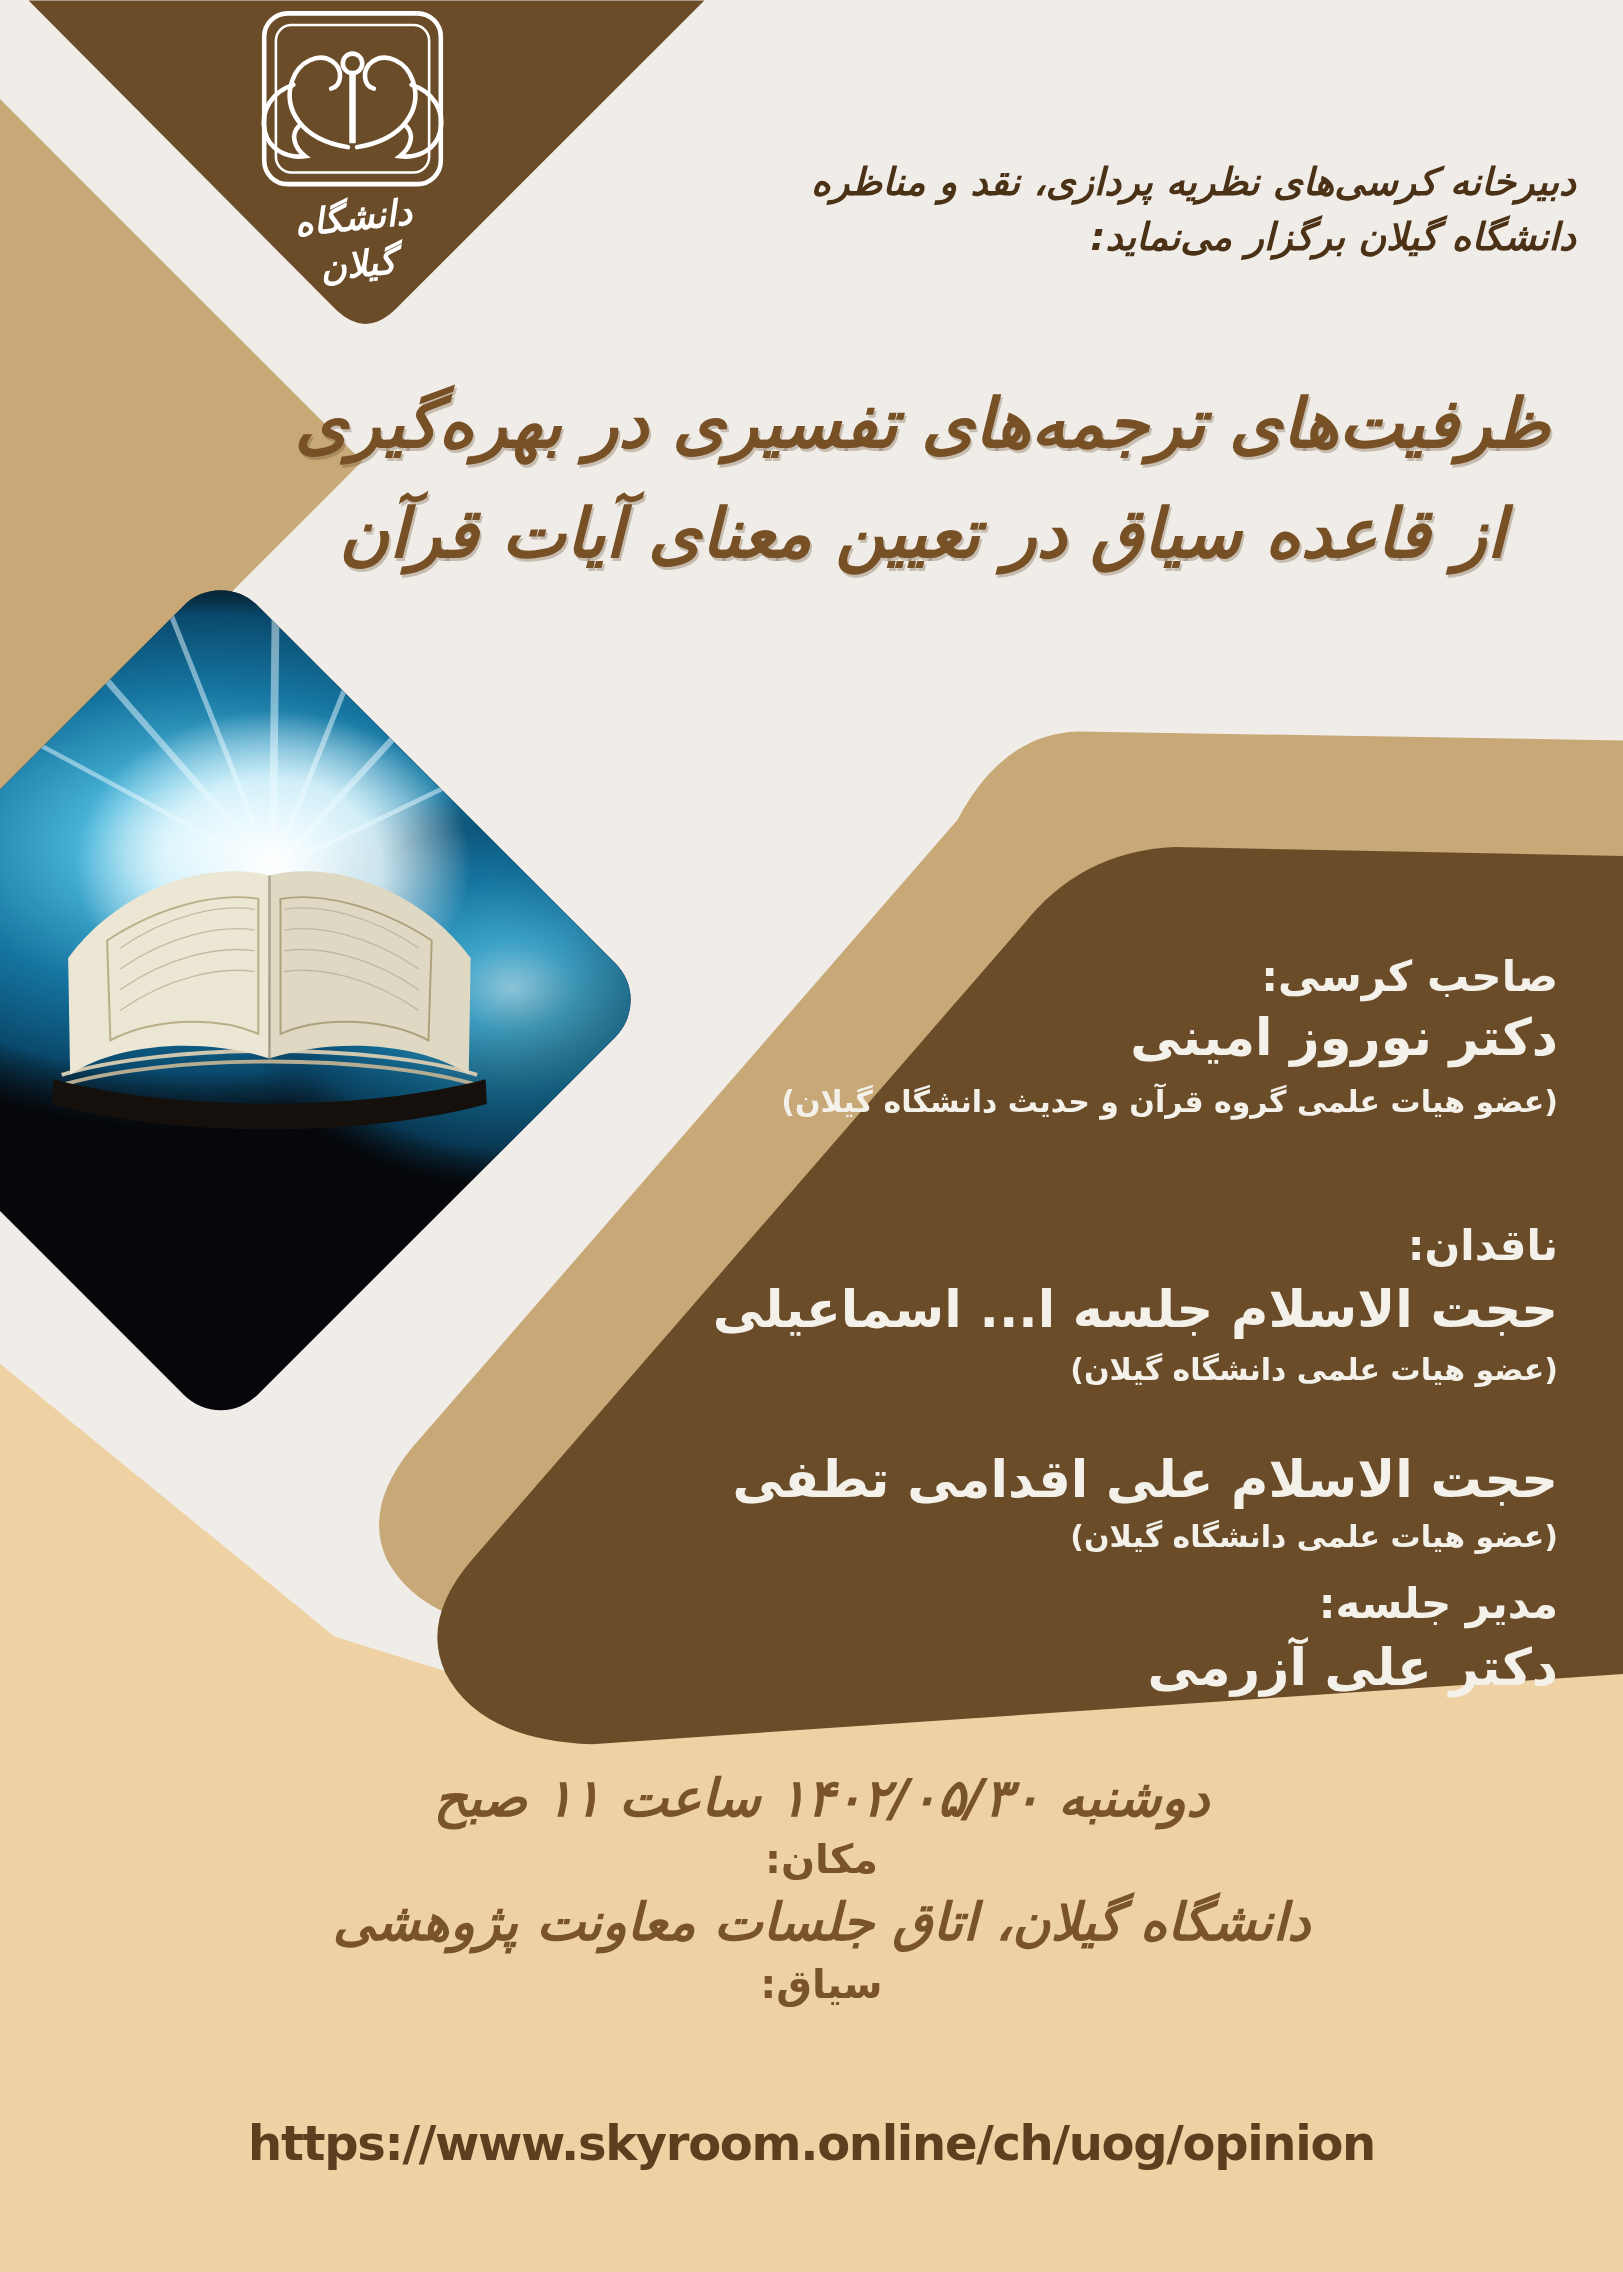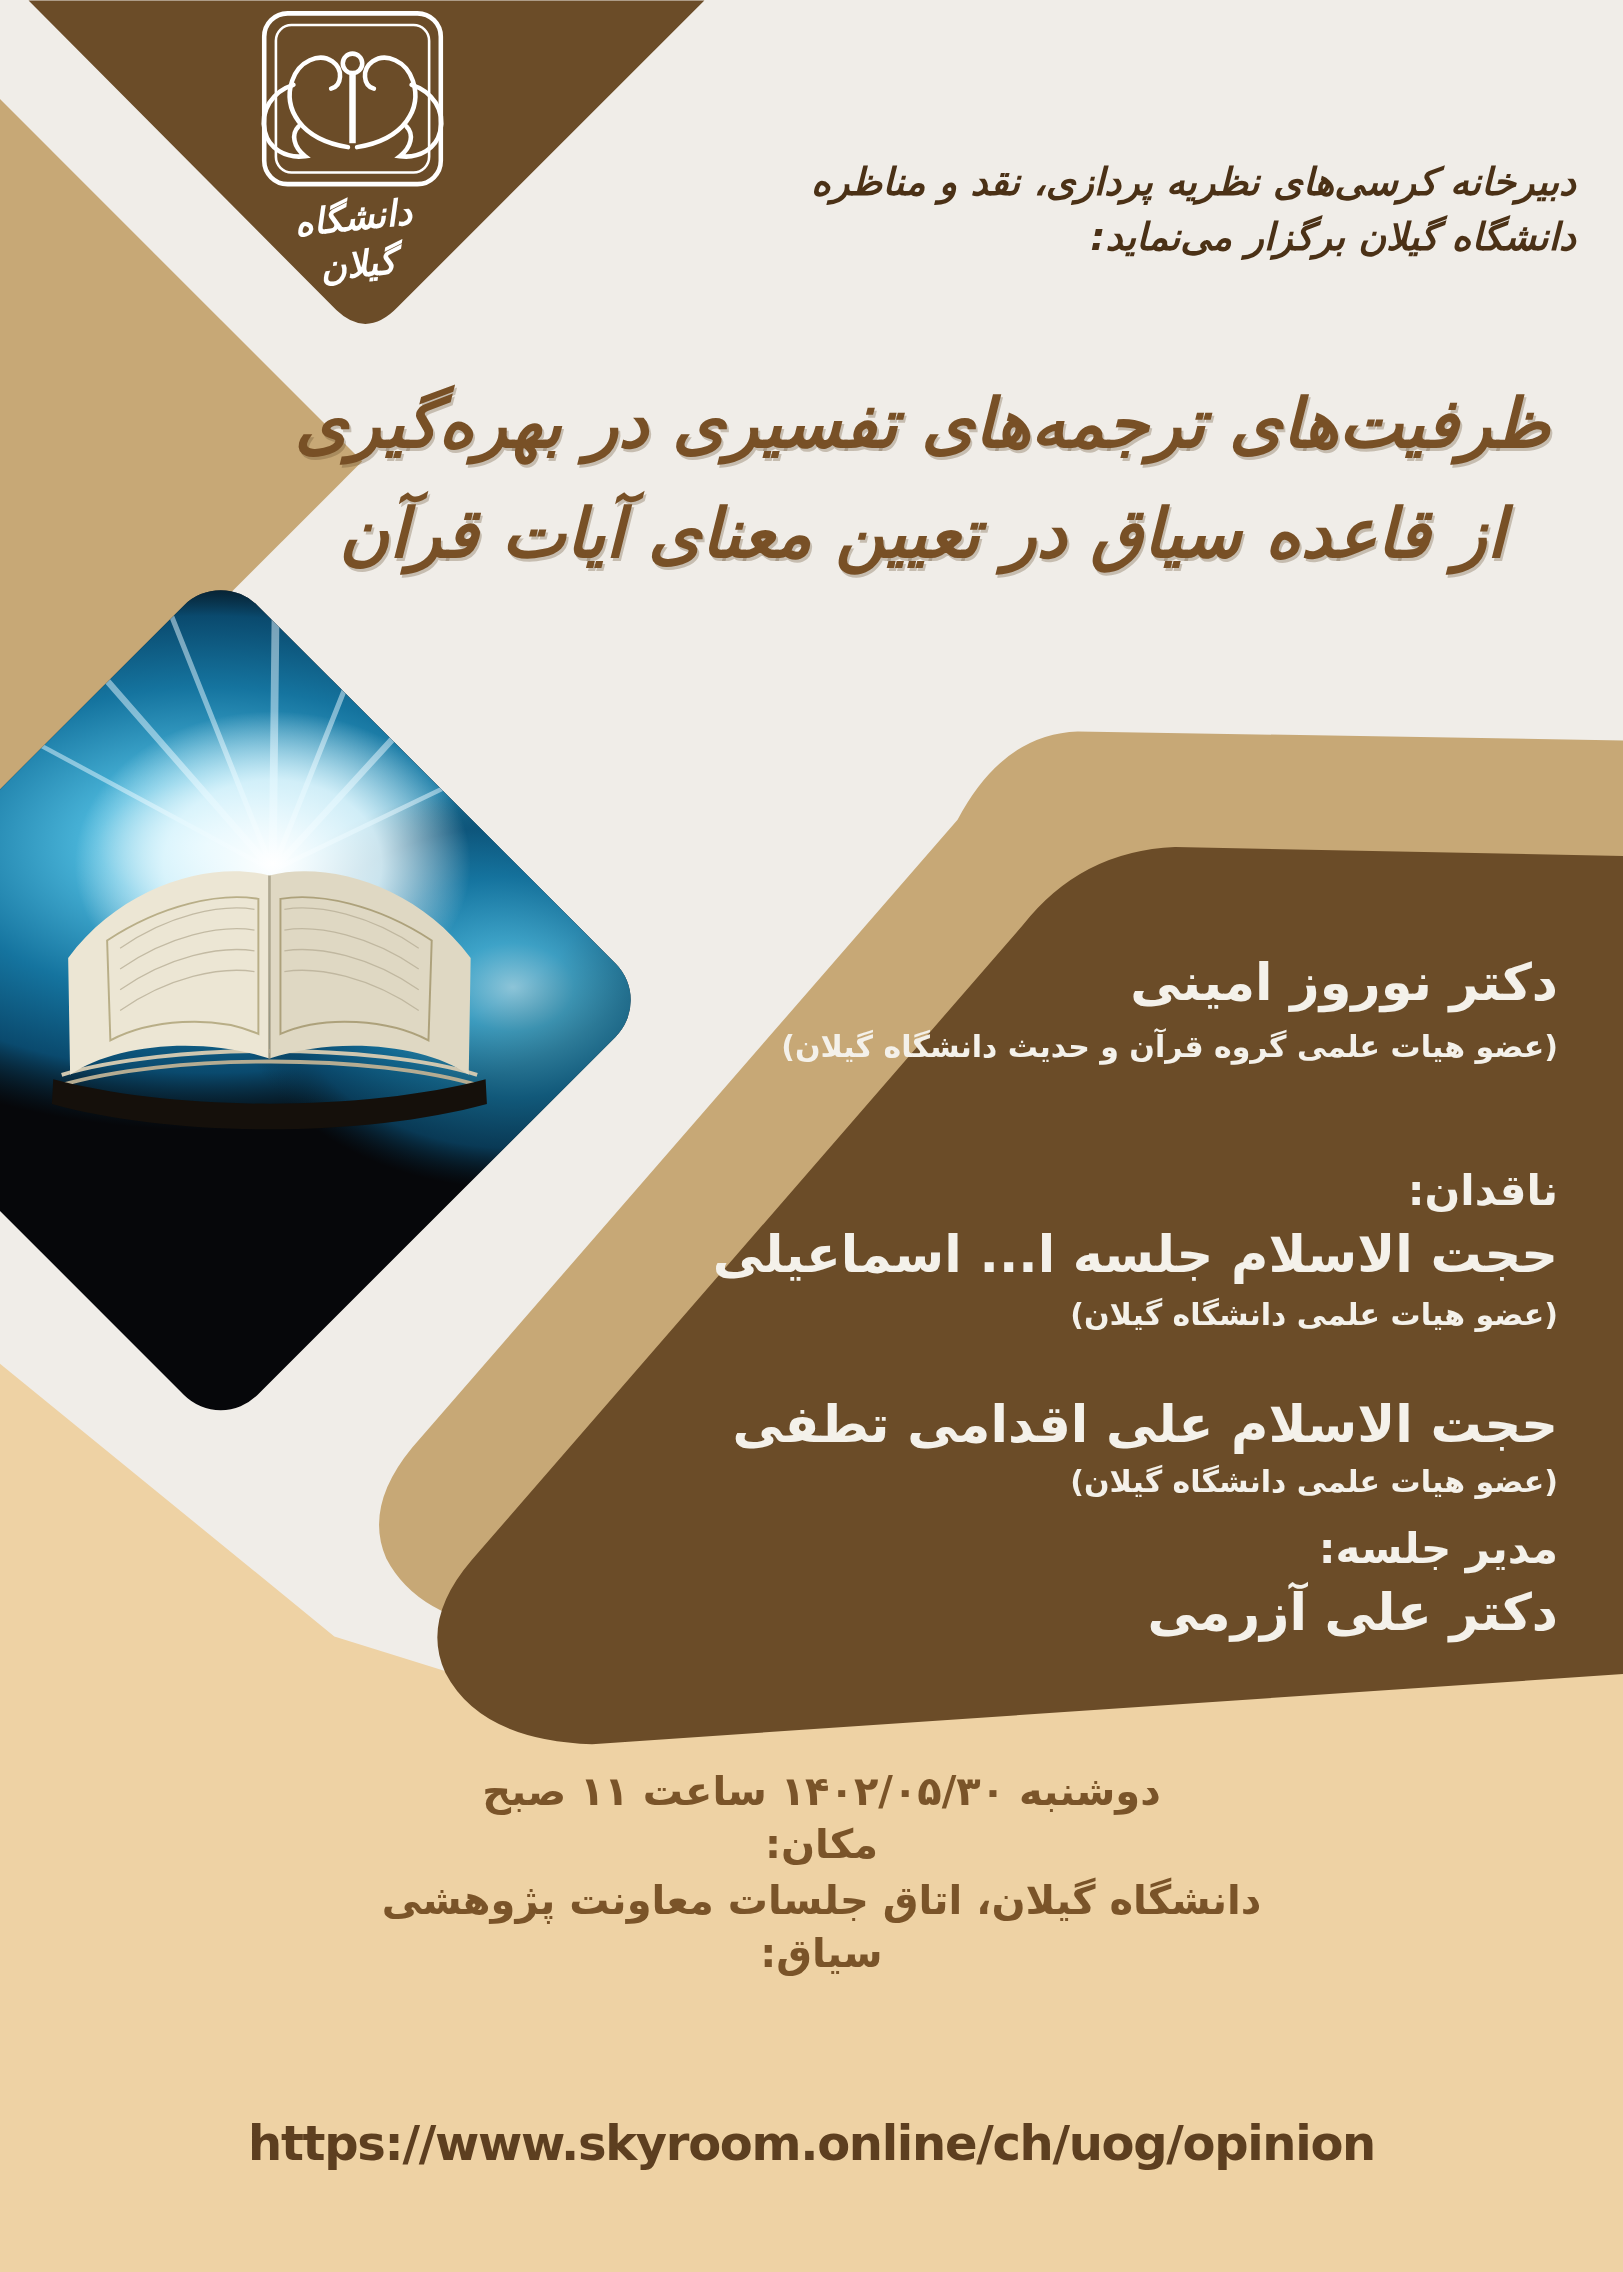--- a/index.html
+++ b/index.html
@@ -26,21 +26,21 @@
   .p-name{font-size:51px; line-height:1.30; font-weight:bold; margin-top:1px;}
   .p-affil{font-size:30px; line-height:1.30; font-weight:bold; margin-top:10.4px;}
   .mt-critics{margin-top:97px;}
   .mt-sm{margin-top:3.9px;}
   .mt-med{margin-top:6.5px;}
   .mt-c2{margin-top:58px;}
   .mt-mod{margin-top:19.5px;}
   
   .schedule{top:1761px; left:19.5px; width:1604px; text-align:center; color:#7a5429;}
   .s-label{font-size:40px; line-height:1.30; font-weight:bold;}
-  .s-value{font-size:40px; line-height:1.30; font-weight:bold; margin-top:3.9px;}
+  .s-value{font-size:52px; line-height:1.30; font-weight:bold; margin-top:3.9px;font-style:italic;}
   .s-gap{margin-top:1px;}
   .link-url{top:2115px; left:0; width:1623px; text-align:center; direction:ltr;
     font-size:48px; font-weight:bold; letter-spacing:-1.3px; color:#5d3f20;
     line-height:1.2; cursor:pointer;}
   
   .logo-name{top:195px; left:258px; width:195px; text-align:center; color:#ffffff;
     font-size:36px; font-weight:bold; font-style:italic;
     transform:rotate(-6deg); line-height:1.3;}
 </style>
 </head>
@@ -143,20 +143,21 @@
     <div class="l1">دبیرخانه کرسی‌های نظریه پردازی، نقد و مناظره</div>
     <div class="l2">دانشگاه گیلان برگزار می‌نماید:</div>
   </div>
 
   <div class="txt main-title">
     <div>ظرفیت‌های ترجمه‌های تفسیری در بهره‌گیری</div>
     <div>از قاعده سیاق در تعیین معنای آیات قرآن</div>
   </div>
 
   <div class="txt speakers">
+    <div class="p-label">صاحب کرسی:</div>
     <div class="p-name">دکتر نوروز امینی</div>
     <div class="p-affil">(عضو هیات علمی گروه قرآن و حدیث دانشگاه گیلان)</div>
 
     <div class="p-label mt-critics">ناقدان:</div>
     <div class="p-name mt-sm">حجت الاسلام جلسه ا... اسماعیلی</div>
     <div class="p-affil mt-med">(عضو هیات علمی دانشگاه گیلان)</div>
     <div class="p-name mt-c2">حجت الاسلام علی اقدامی تطفی</div>
     <div class="p-affil mt-sm">(عضو هیات علمی دانشگاه گیلان)</div>
 
     <div class="p-label mt-mod">مدیر جلسه:</div>

